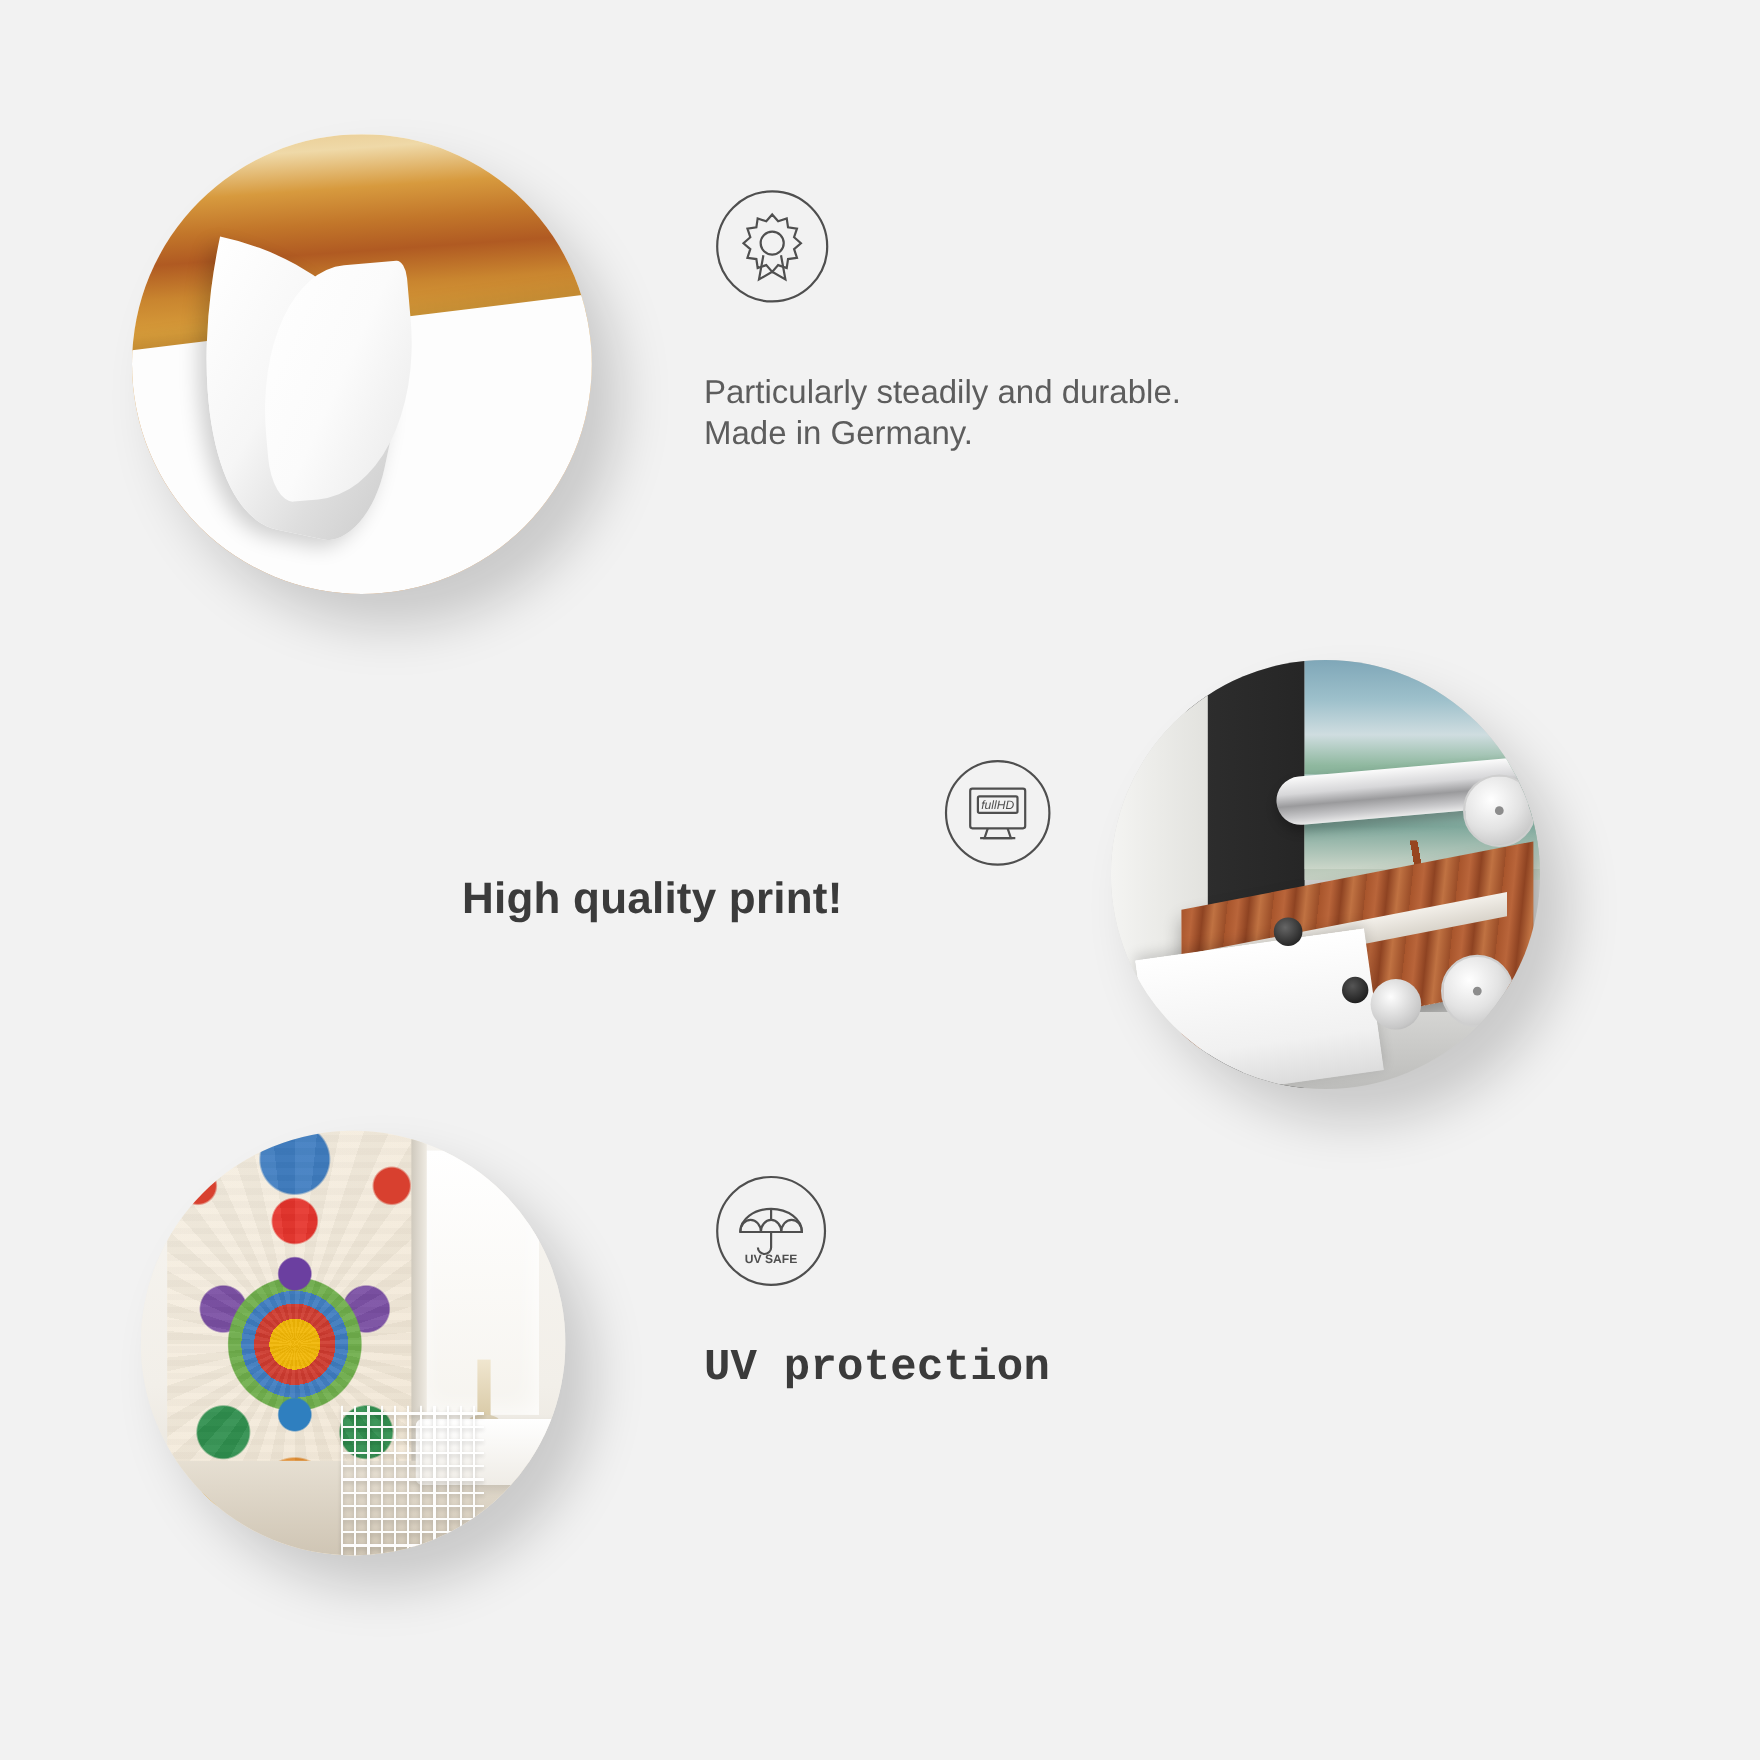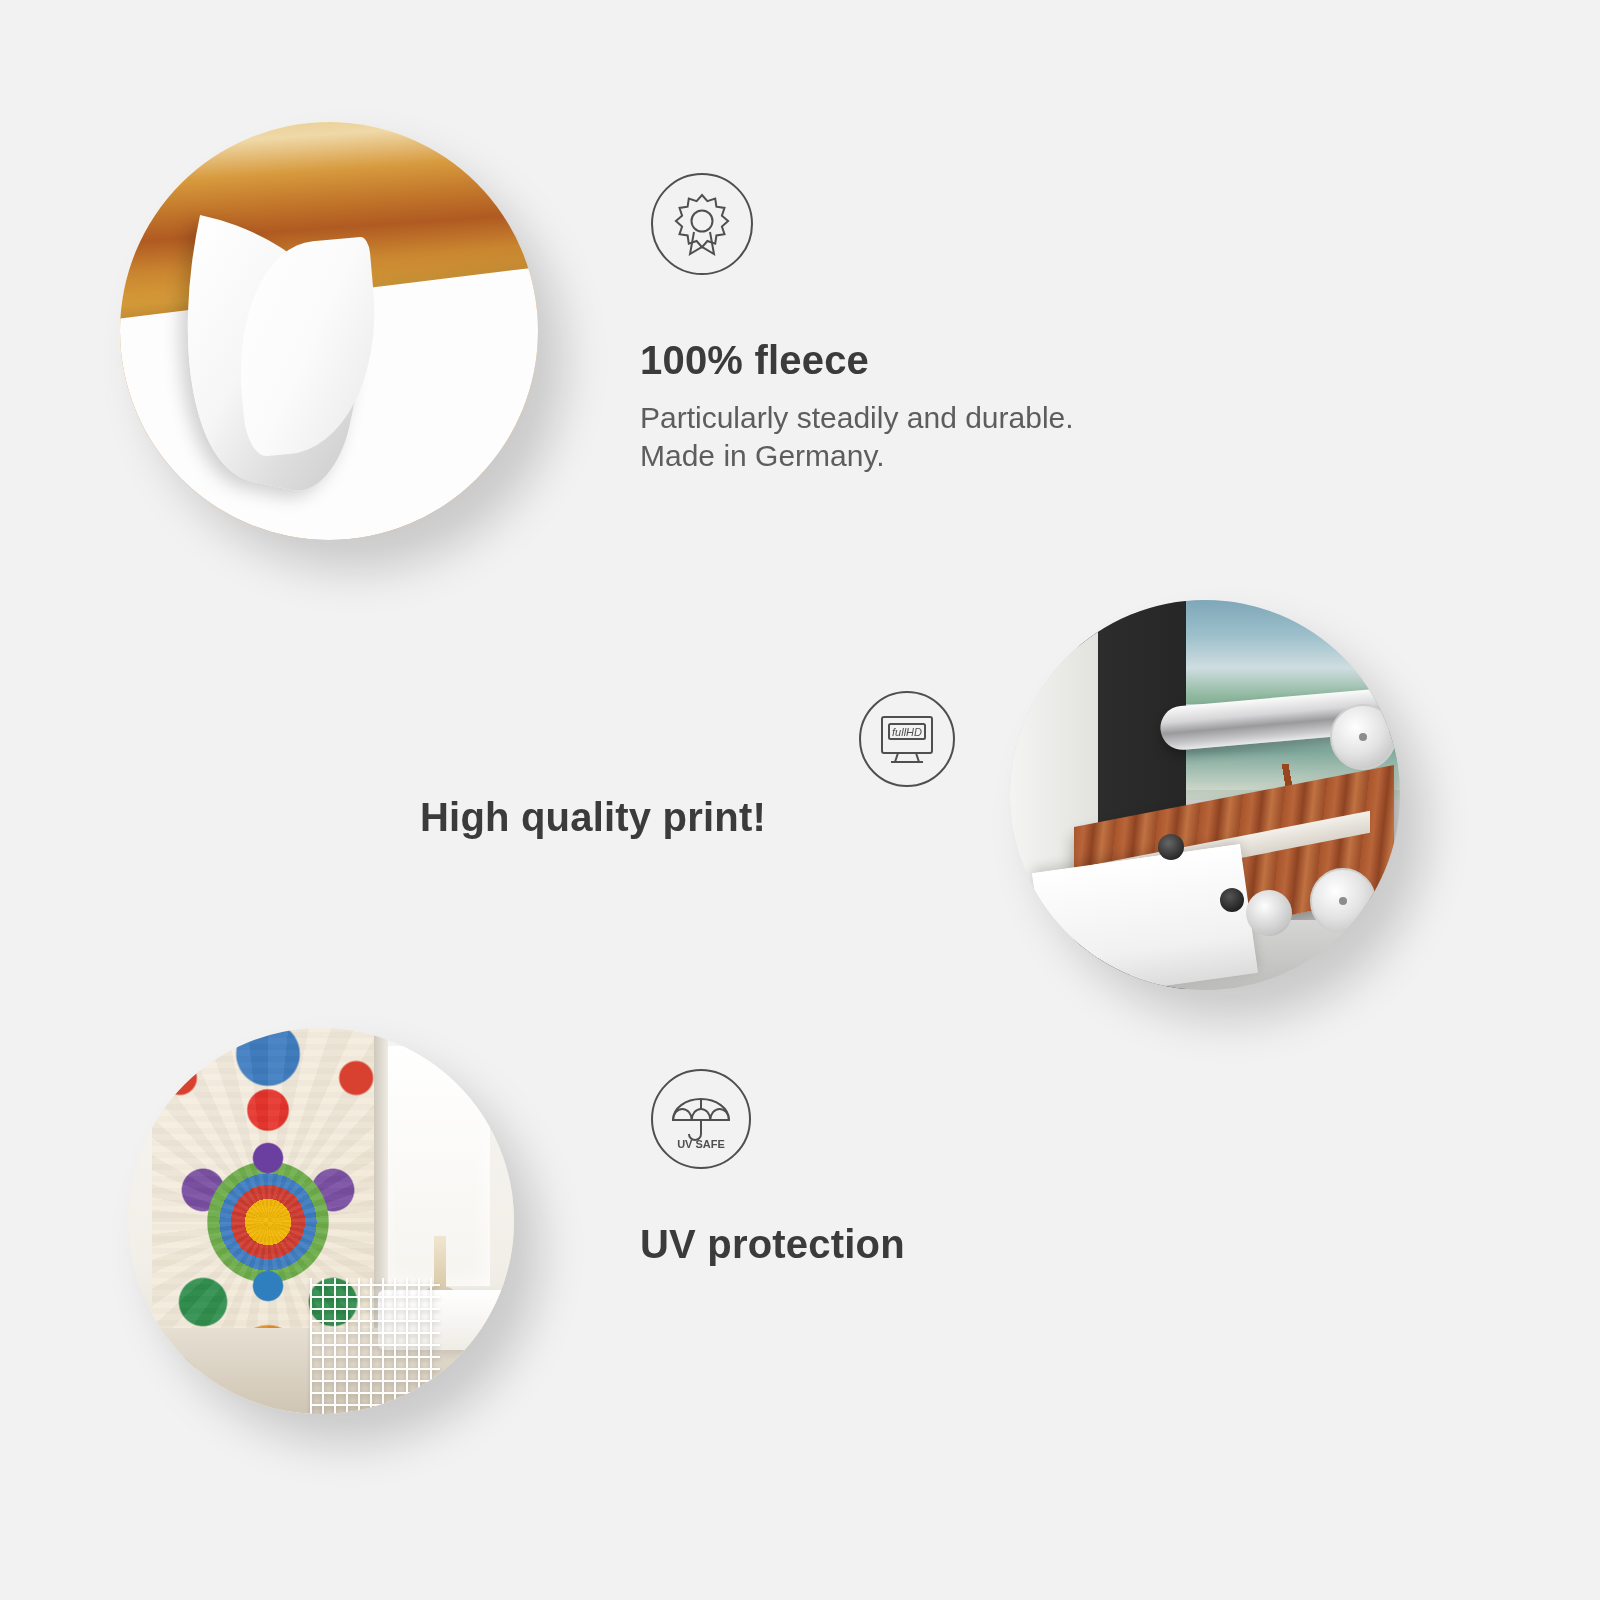--- a/index.html
+++ b/index.html
@@ -334,21 +334,21 @@
     font-size: 30px;
     line-height: 1.28;
     color: #5d5d5d;
     margin: 0;
     white-space: pre-line;
     font-weight: 400;
   }
 
   #text-fleece { left: 640px; top: 338px; text-align: left; }
   #text-print  { left: 420px; top: 795px; width: 552px; text-align: left; }
-  #text-uv     { left: 640px; top: 1222px; text-align: left; }
+  #text-uv     { left: 640px; top: 1222px; text-align: left; font-family: Liberation Mono, monospace; }
 
   #icon-award { left: 650px; top: 172px; }
   #icon-fullhd { left: 858px; top: 690px; }
   #icon-uvsafe { left: 650px; top: 1068px; }
 </style>
 </head>
 <body>
 
 <div class="page">
 
@@ -363,21 +363,20 @@
   <div class="icon-wrap" id="icon-award">
     <svg width="104" height="104" viewBox="0 0 104 104" fill="none" stroke="#4f4f4f" stroke-width="2">
       <circle cx="52" cy="52" r="50"></circle>
       <path d="M52 23 l5.4 6.2 7.8-2.6 1.2 8.1 8.1 1.2 -2.6 7.8 6.2 5.4 -6.2 5.4 2.6 7.8 -8.1 1.2 -1.2 8.1 -7.8-2.6 -5.4 6.2 -5.4-6.2 -7.8 2.6 -1.2-8.1 -8.1-1.2 2.6-7.8 -6.2-5.4 6.2-5.4 -2.6-7.8 8.1-1.2 1.2-8.1 7.8 2.6z" stroke-width="2"></path>
       <circle cx="52" cy="49" r="10.5"></circle>
       <path d="M44 60 l-4 22 12-7 12 7 -4-22"></path>
     </svg>
   </div>
 
   <div class="feature-text" id="text-fleece">
-    <h2 class="feature-title">100% fleece</h2>
     <p class="feature-desc">Particularly steadily and durable.
 Made in Germany.</p>
   </div>
 
   <div class="circle" id="circle-print">
     <div class="pr-dark-wall"></div>
     <div class="pr-seascape"></div>
     <div class="pr-sea-strip"></div>
     <div class="pr-chair"></div>
     <div class="pr-left-panel"></div>

